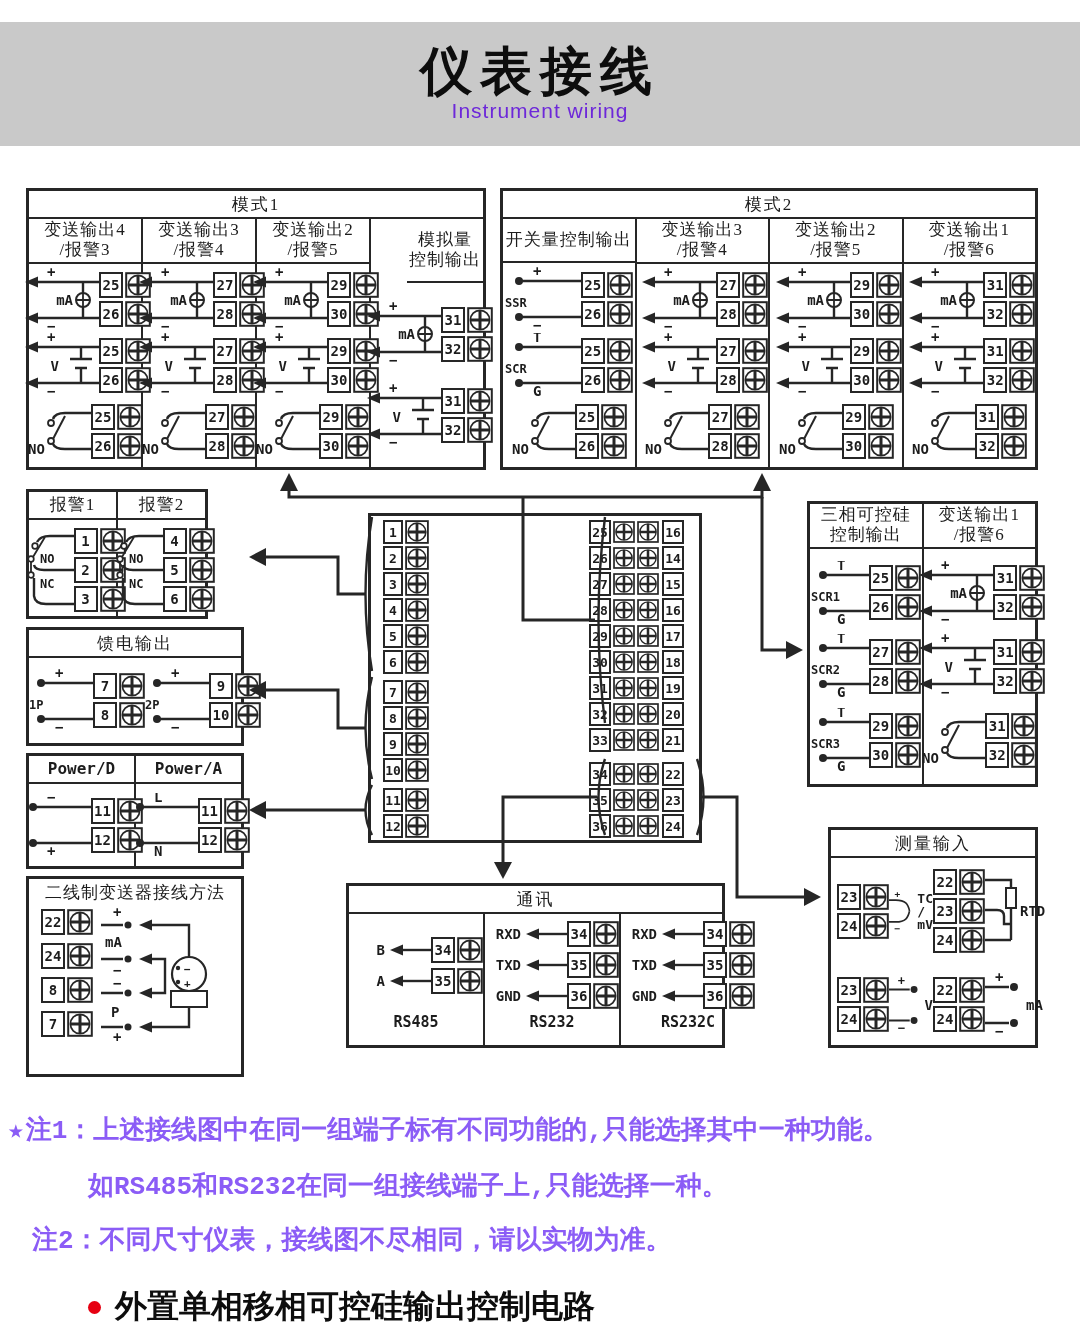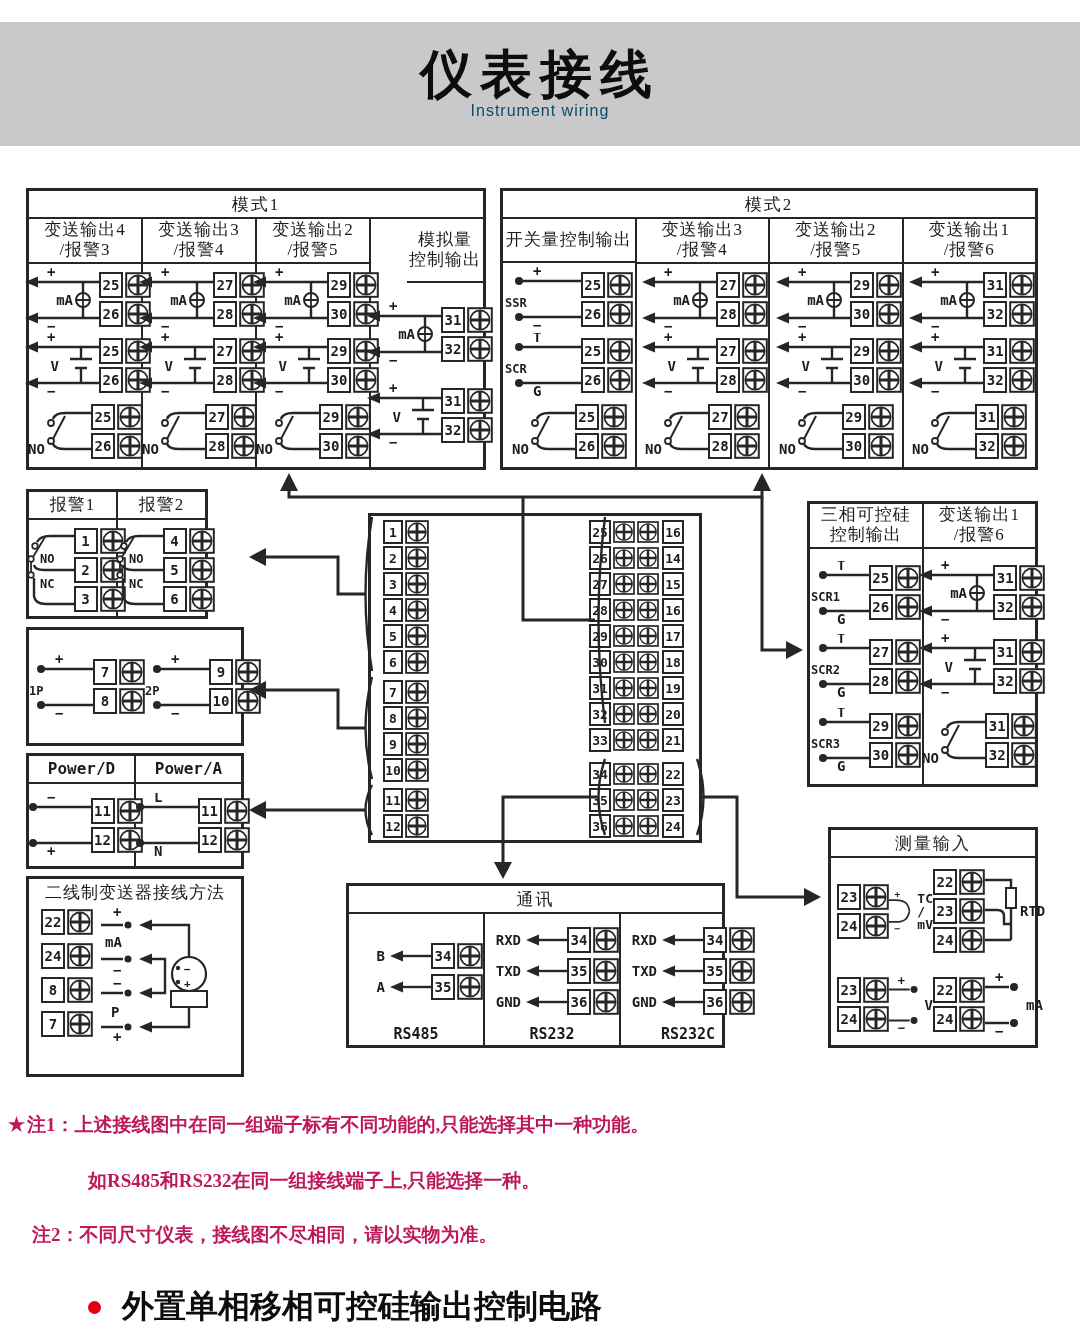--- a/index.html
+++ b/index.html
@@ -2,21 +2,21 @@
 <html><head>
 <meta charset="utf-8">
 <style>
   html,body{margin:0;padding:0;background:#fff;}
   .canvas{position:relative;width:1080px;height:1338px;background:#fff;overflow:hidden;
           font-family:"Liberation Sans",sans-serif;color:#1c1c1c;border-radius:11px;}
   
   .banner{position:absolute;left:0;top:22px;width:1080px;height:124px;background:#c9c9c9;
           display:flex;flex-direction:column;align-items:center;justify-content:center;}
   .banner-title{font-size:52px;font-weight:700;letter-spacing:8px;color:#0d0d0d;line-height:1;}
-  .banner-sub{font-size:16px;color:#0c4a6e;margin-top:2px;letter-spacing:1px;}
+  .banner-sub{font-size:21px;color:#6d28d9;margin-top:2px;letter-spacing:1px;}
   
   .obox{position:absolute;border:3px solid #262626;background:#fff;box-sizing:border-box;
         display:flex;flex-direction:column;}
   .mtitle{flex:none;text-align:center;font-family:"Liberation Serif",serif;font-size:17px;
           padding:2px 0 1px;border-bottom:2px solid #262626;letter-spacing:2px;}
   .mtitle.nb{border-bottom:none;}
   .cols{flex:1;display:flex;min-height:0;}
   .col{flex:1;display:flex;flex-direction:column;border-right:2px solid #262626;min-width:0;}
   .col:last-child{border-right:none;}
   .chead{flex:none;min-height:40px;display:flex;flex-direction:column;align-items:center;justify-content:center;
@@ -41,39 +41,39 @@
   
   #strip{position:absolute;left:368px;top:513px;width:334px;height:330px;border:3px solid #262626;
          box-sizing:border-box;background:#fff;}
   .scolL{position:absolute;left:12px;top:4px;display:flex;flex-direction:column;gap:2px;}
   .scolR{position:absolute;left:218px;top:4px;display:flex;flex-direction:column;gap:2px;}
   .srowR{display:flex;align-items:center;}
   .srowR .tnum{width:22px;height:24px;font-size:13px;}
   .srowR .screw{width:22px;height:22px;margin-left:2px;}
   .srowR .tnum.last{margin-left:3px;}
   
-  .csec{flex:1;display:flex;flex-direction:column;align-items:center;border-right:2px solid #262626;padding:4px 0 2px;}
+  .csec{flex:1;display:flex;flex-direction:column;align-items:center;border-right:2px solid #262626;padding:4px 0 14px;}
   .csec:last-child{border-right:none;}
   .crows{flex:1;display:flex;flex-direction:column;justify-content:center;gap:5px;}
   .crow{display:flex;align-items:center;}
   .clab{min-width:36px;text-align:right;font:700 14px "DejaVu Sans Mono",monospace;margin-right:2px;}
   .ccap{flex:none;font:700 15px "DejaVu Sans Mono",monospace;margin-top:1px;}
   
   .mgrid{flex:1;display:grid;grid-template-columns:96px 1fr;align-items:center;padding:4px 2px 4px 6px;row-gap:8px;}
   .mcell{display:flex;align-items:center;}
   .mlab{font:700 14px "DejaVu Sans Mono",monospace;margin-left:1px;}
   .mlab3{font:700 13px "DejaVu Sans Mono",monospace;line-height:1.0;margin-left:1px;}
   
   #twowire{position:relative;}
   .twrow{position:absolute;left:12px;}
   
-  .note{position:absolute;font-size:19px;font-weight:600;color:#be185d;white-space:nowrap;
-        font-family:Liberation Serif, serif;}
+  .note{position:absolute;font-size:26px;font-weight:600;color:#8b5cf6;white-space:nowrap;
+        font-family:Liberation Mono, monospace;}
   .star{margin-right:2px;}
-  .footer-line{position:absolute;display:flex;align-items:center;font-size:32px;font-weight:700;color:#0d0d0d;gap:7px;}
+  .footer-line{position:absolute;display:flex;align-items:center;font-size:32px;font-weight:700;color:#0d0d0d;}
   .red-dot{width:13px;height:13px;border-radius:50%;background:#e60012;margin-right:14px;flex:none;}
   #links{position:absolute;left:0;top:0;pointer-events:none;}
 </style>
 </head>
 <body>
 
 <div class="canvas">
 
   <div class="banner">
     <div class="banner-title">仪表接线</div>
@@ -990,20 +990,21 @@
                     </svg>
                   </span>
                 </span>
               </span>
             </span>
           </div>
         </div>
       </div>
     </div>
   <div id="feed" class="obox" style="left:26px;top:627px;width:218px;height:119px">
+      <div class="mtitle">馈电输出</div>
    <div class="cbody" style="flex-direction:row;justify-content:space-evenly;align-items:center">
         <span class="group">
           <svg class="gsym" width="64" height="64" viewBox="0 0 64 64">
   <circle cx="12" cy="14" r="4" fill="#262626"></circle>
             <circle cx="12" cy="50" r="4" fill="#262626"></circle>
   <path d="M12 14 H64 M12 50 H64" stroke="#262626" stroke-width="2.4" fill="none"></path>
   <text x="26" y="9">+</text>
             <text x="26" y="63">−</text>
   <text x="0" y="40" class="s3">1P</text>
           </svg>

